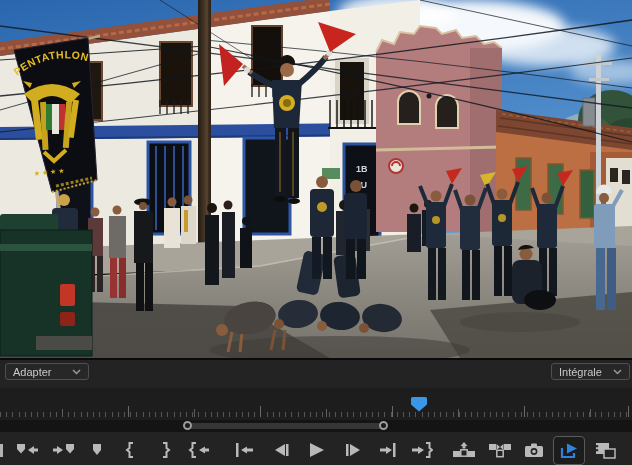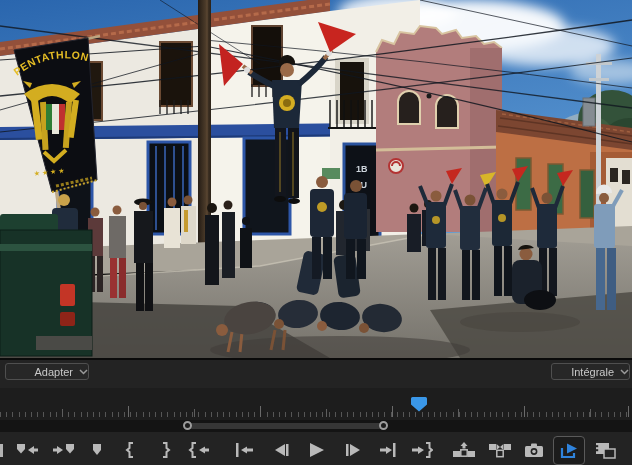--- a/index.html
+++ b/index.html
@@ -5,21 +5,21 @@
   html,body{margin:0;padding:0;width:632px;height:465px;overflow:hidden;
     background:#232323;font-family:"Liberation Sans",sans-serif;}
   .monitor{position:relative;width:632px;height:465px;background:#232323;}
   .video{position:absolute;top:0;left:0;width:632px;height:358px;background:#000;
     border-bottom:2px solid #0a0a0a;overflow:hidden;}
   .video svg{display:block;}
   
   .dd{position:absolute;top:363px;height:17px;box-sizing:border-box;
     background:#272727;border:1px solid #4f4f4f;border-radius:3px;
     color:#c9c9c9;font-size:11px;display:flex;align-items:center;
-    justify-content:flex-end;padding:0 0;cursor:default;}
+    justify-content:space-between;padding:0 7px;cursor:default;}
   .dd-left{left:5px;width:84px;}
   .dd-right{left:551px;width:79px;}
   .dd .chev{margin-left:6px;display:flex;align-items:center;}
   
   .ruler{position:absolute;top:388px;left:0;width:632px;height:32px;background:#1d1d1d;}
   .t-minor,.t-med,.t-major{position:absolute;left:0;right:0;bottom:3px;}
   .t-minor{height:5px;background:repeating-linear-gradient(90deg,#565656 0,#565656 1px,transparent 1px,transparent 6.2px);}
   .t-med{height:8px;background:repeating-linear-gradient(90deg,#5e5e5e 0,#5e5e5e 1px,transparent 1px,transparent 66px);background-position:-4px 0;}
   .t-major{height:11px;background:repeating-linear-gradient(90deg,#6a6a6a 0,#6a6a6a 1px,transparent 1px,transparent 132px);background-position:-4px 0;}
   .playhead{position:absolute;left:411px;top:9px;}

